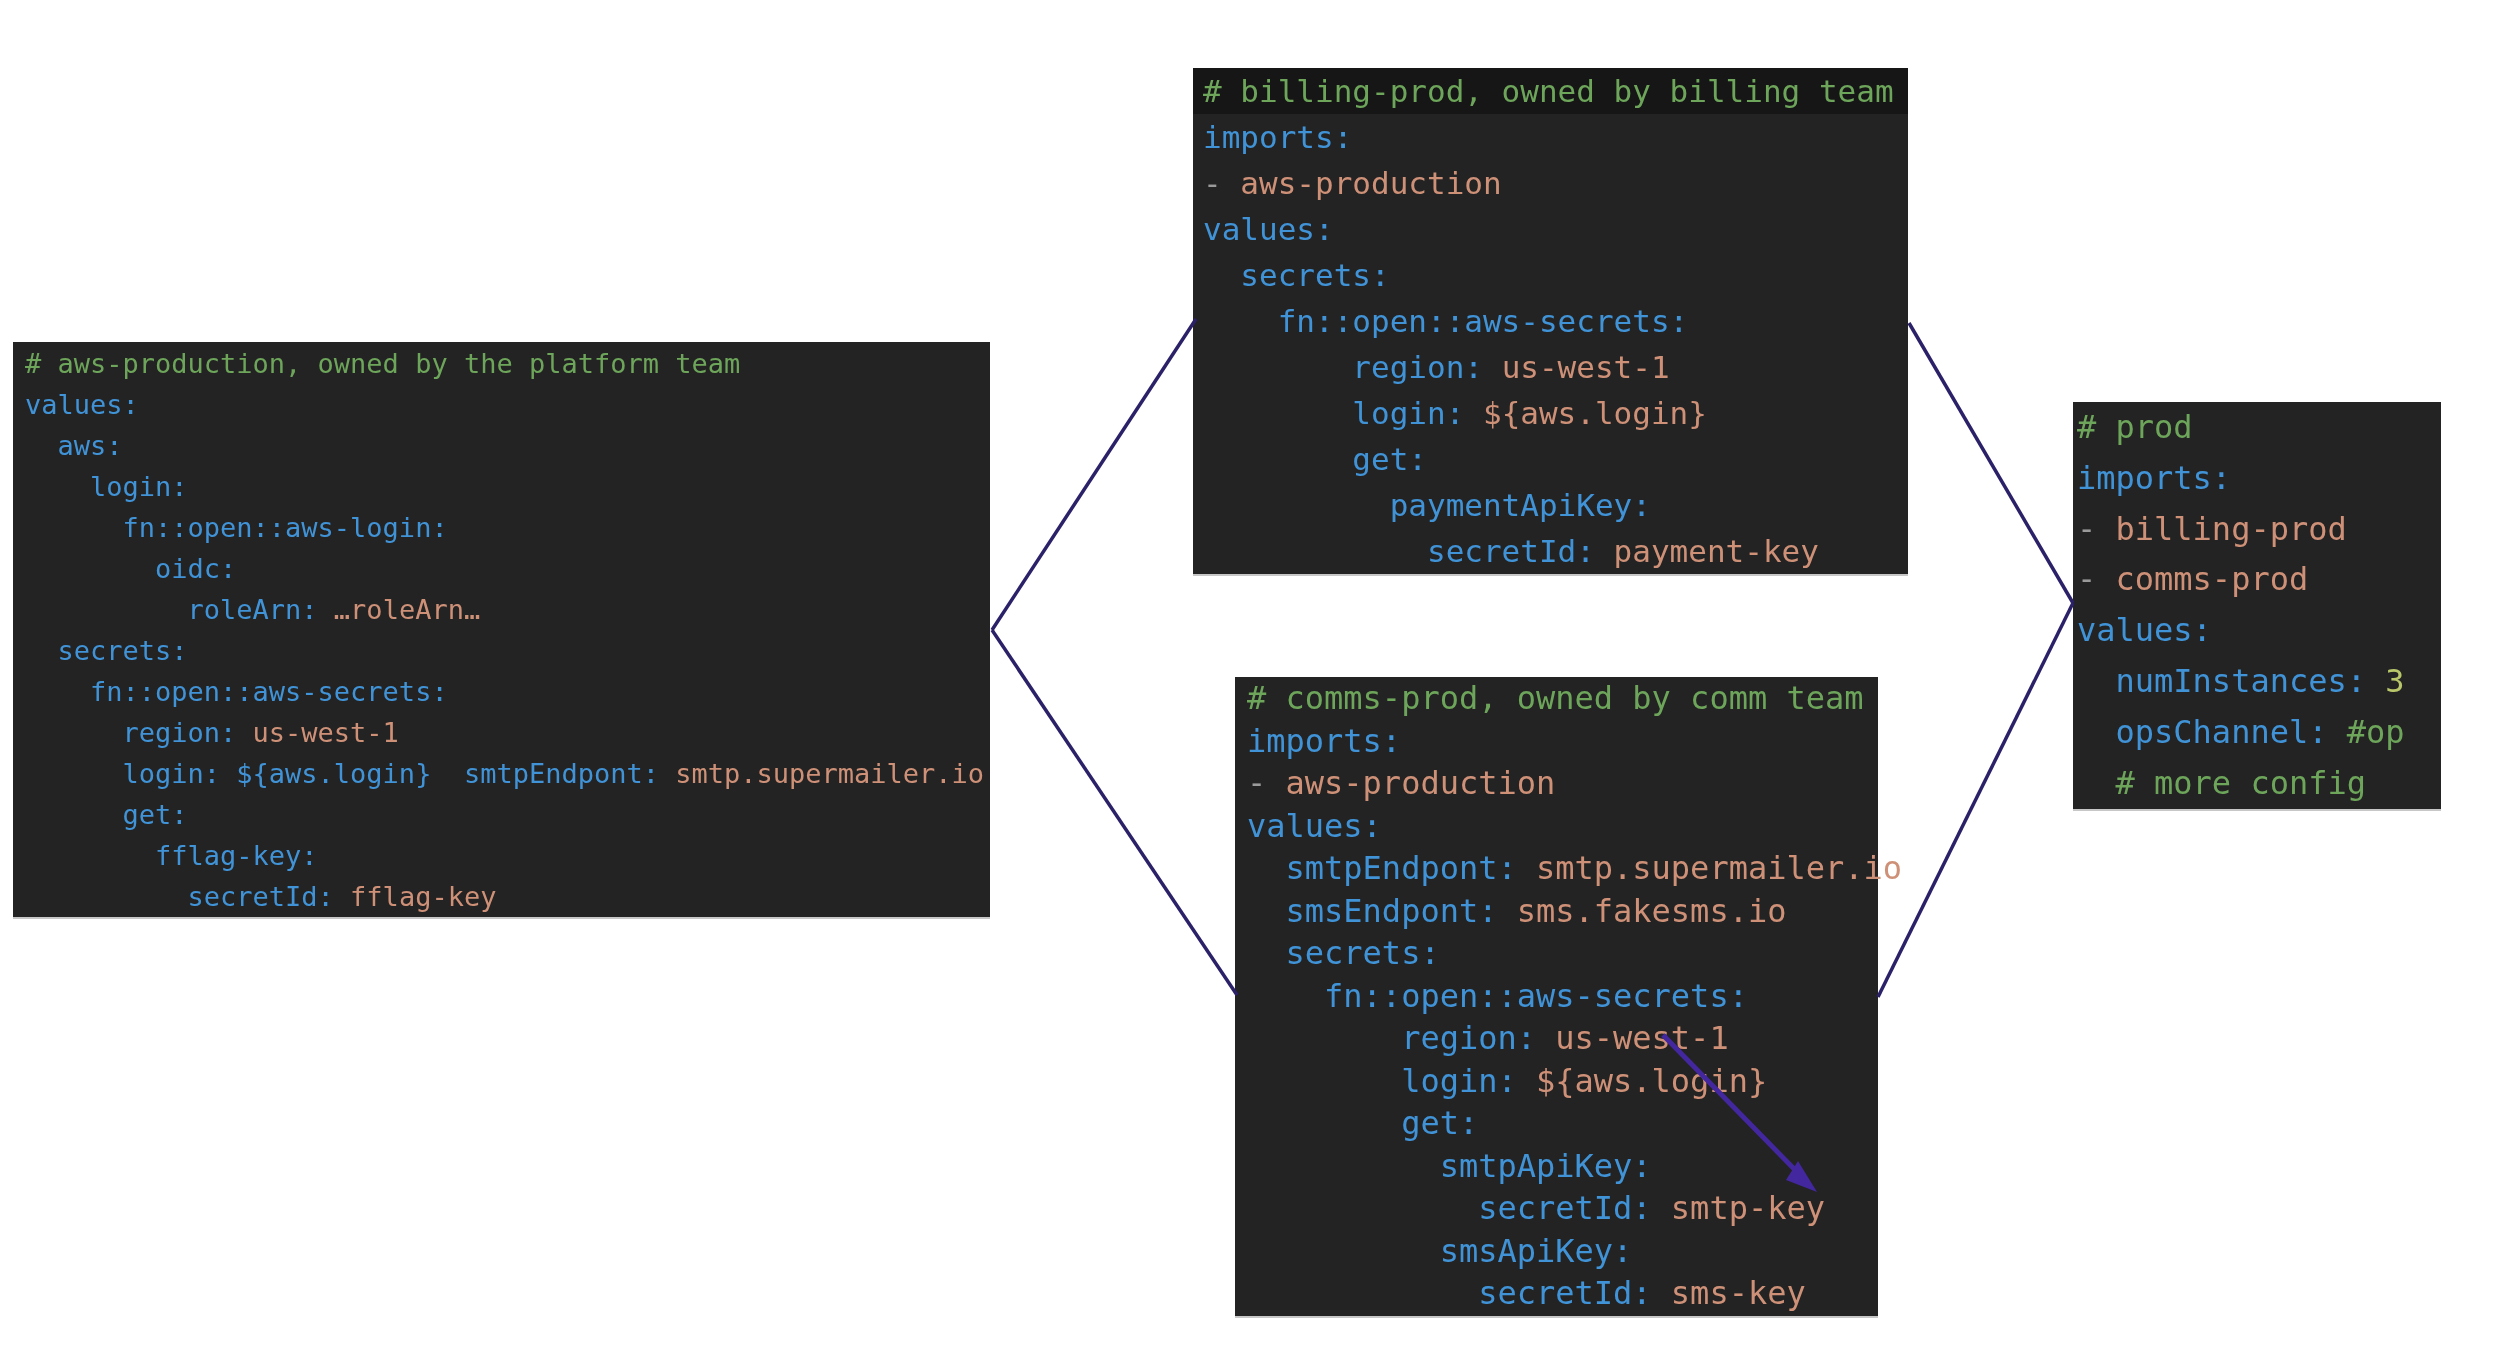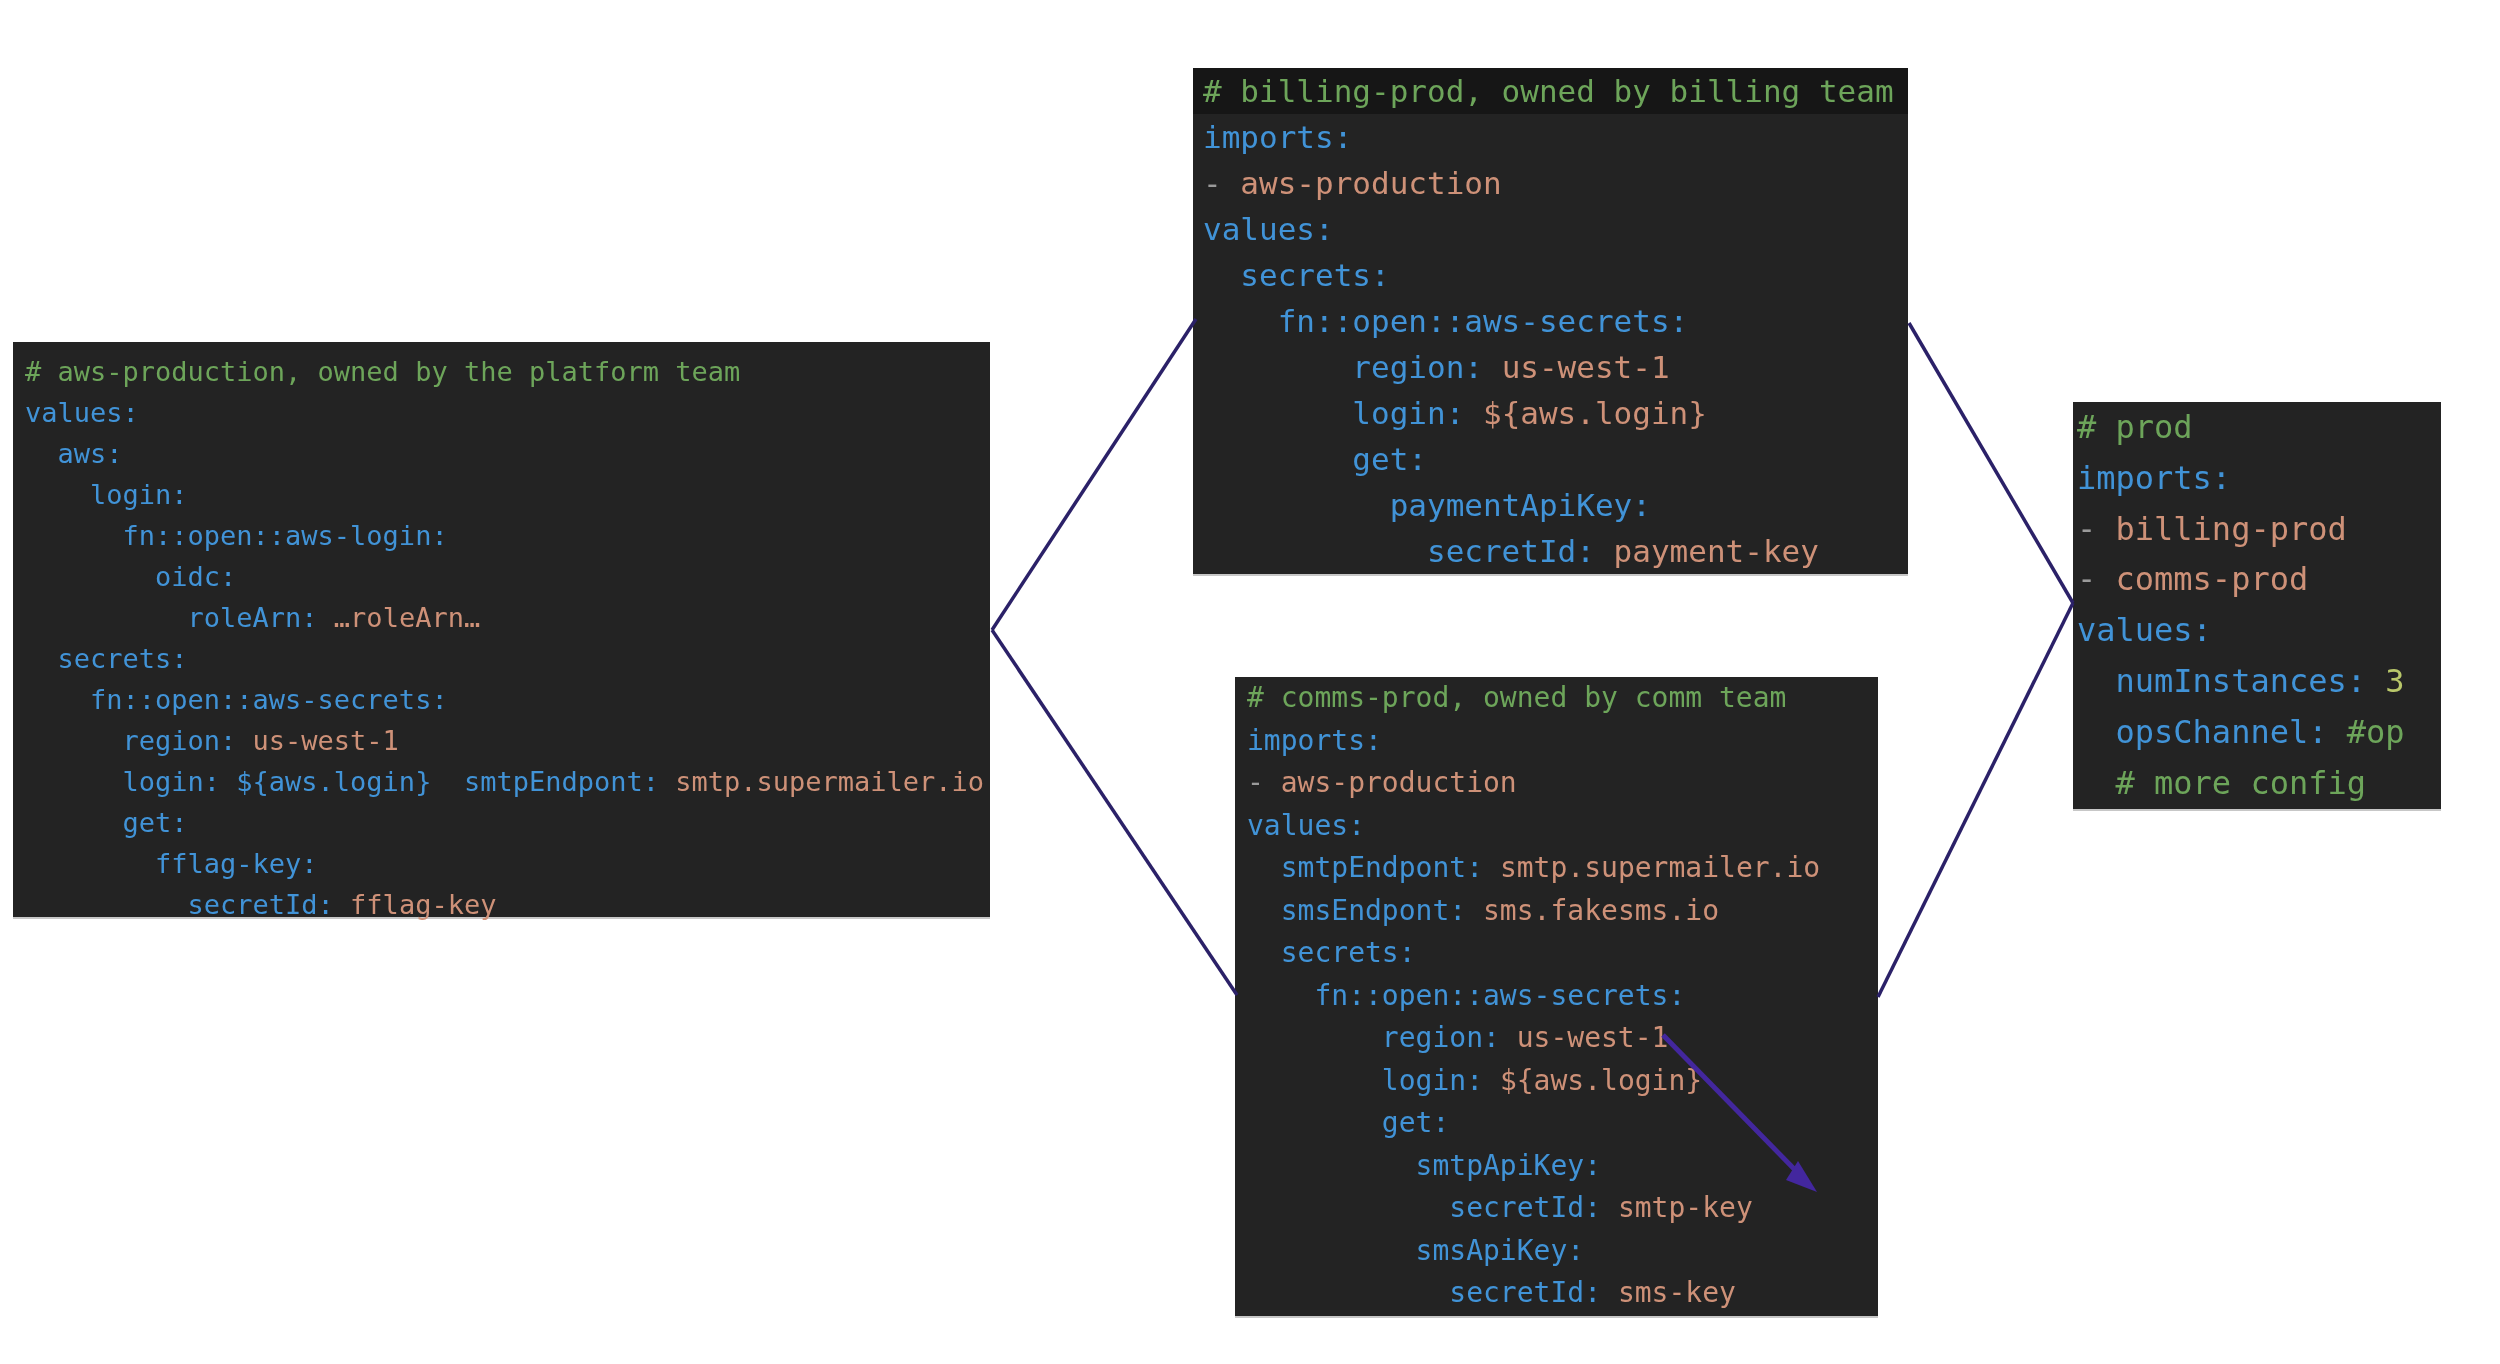--- a/index.html
+++ b/index.html
@@ -13,31 +13,31 @@
   .panel {
     position: absolute;
     box-sizing: border-box;
     white-space: pre;
     z-index: 1;
     box-shadow: 0 2px 0 rgba(130,130,130,0.45);
   }
   .code-line { white-space: pre; }
   .panel-aws {
     left: 13px; top: 342px; width: 977px; height: 575px;
-    font-size: 27px; line-height: 41px; padding-top: 9px;
+    font-size: 27px; line-height: 41px; padding-top: 1px;
   }
   .panel-aws .code-line { padding-left: 12px; }
   .panel-billing {
     left: 1193px; top: 68px; width: 715px; height: 506px;
     font-size: 31px; line-height: 46px;
   }
   .panel-billing .code-line { padding-left: 10px; }
   .panel-comms {
     left: 1235px; top: 677px; width: 643px; height: 639px;
-    font-size: 28px; line-height: 42.5px;
+    font-size: 32px; line-height: 42.5px;
   }
   .panel-comms .code-line { padding-left: 12px; }
   .panel-prod {
     left: 2073px; top: 402px; width: 368px; height: 407px;
     font-size: 32px; line-height: 50.8px;
   }
   .panel-prod .code-line { padding-left: 4px; }
   #overlay {
     position: absolute; left: 0; top: 0;
     width: 2500px; height: 1364px;

